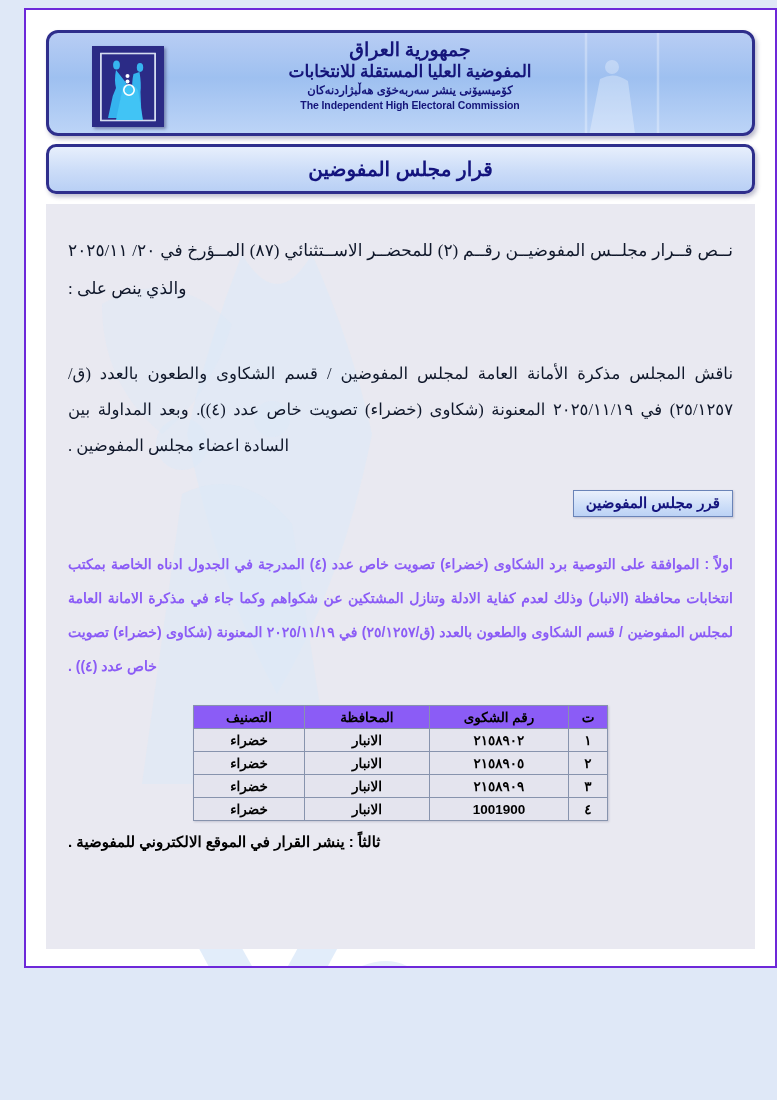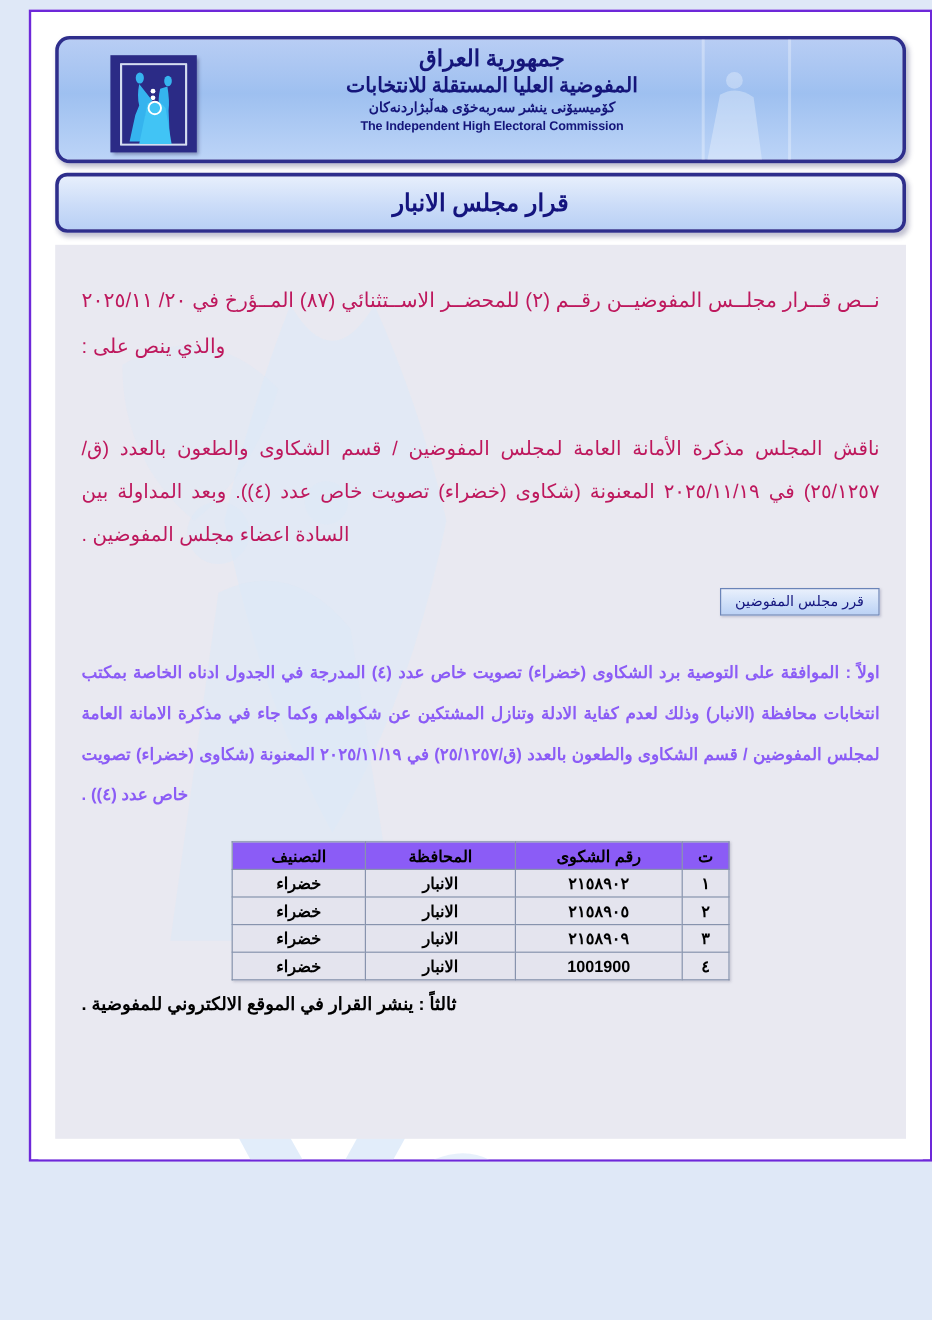--- a/index.html
+++ b/index.html
@@ -168,22 +168,22 @@
     left: 16px;
     top: 40px;
     width: 400px;
     height: 700px;
     z-index: 0;
     pointer-events: none;
   }
   .content > *:not(.content-bg-wm) { position: relative; z-index: 2; }
 
   .para {
-    color: #be185d;
-    font-family: Liberation Sans, sans-serif;
+    color: #0f172a;
+    font-family: Liberation Serif, serif;
     text-align: justify;
     text-align-last: left;
     direction: rtl;
     unicode-bidi: isolate;
   }
   .p-intro {
     font-size: 17px;
     line-height: 38px;
     margin: 18px 0 0 0;
     letter-spacing: .3px;
@@ -199,22 +199,22 @@
     display: flex;
     justify-content: flex-start;
   }
   .decision-badge .badge-inner {
     display: inline-block;
     background: linear-gradient(to bottom, #e9f0fc 0%, #cddef8 60%, #bcd2f5 100%);
     border: 1px solid #6a84b8;
     padding: 3px 12px 4px 12px;
     color: #14147e;
     font-family: "Liberation Sans", sans-serif;
-    font-weight: 400;
-    font-size: 12px;
+    font-weight: 700;
+    font-size: 15px;
     box-shadow: 1px 1px 2px rgba(70,70,110,.25);
   }
 
   .p-first-item {
     font-family: "Liberation Sans", sans-serif;
     font-weight: 700;
     font-size: 14px;
     line-height: 34px;
     margin: 30px 0 0 0;
     color: #8b5cf6;
@@ -322,21 +322,21 @@
       <div class="org-titles">
         <div class="org-line-1">جمهورية العراق</div>
         <div class="org-line-2">المفوضية العليا المستقلة للانتخابات</div>
         <div class="org-line-3">كۆمیسیۆنی ينشر سەربەخۆی هەڵبژاردنەکان</div>
         <div class="org-line-4">The Independent High Electoral Commission</div>
       </div>
 
     </div>
 
     <div class="title-band">
-      <span class="title-band-text">قرار مجلس الانبار</span>
+      <span class="title-band-text">قرار مجلس المفوضين</span>
     </div>
 
     <div class="content">
 
       <svg class="content-bg-wm" viewBox="0 0 400 700">
         <g fill="#dce9f8">
           <path d="M250 10 q40 90 60 180 q-30 150 -95 260 q-60 -110 -90 -260 q20 -90 55 -180 q35 60 70 0 z" opacity="0.55"></path>
           <path d="M120 250 q60 -30 110 30 l40 260 h-190 z" opacity="0.5"></path>
           <circle cx="120" cy="200" r="26" opacity="0.45"></circle>
           <circle cx="210" cy="175" r="18" opacity="0.45"></circle>

